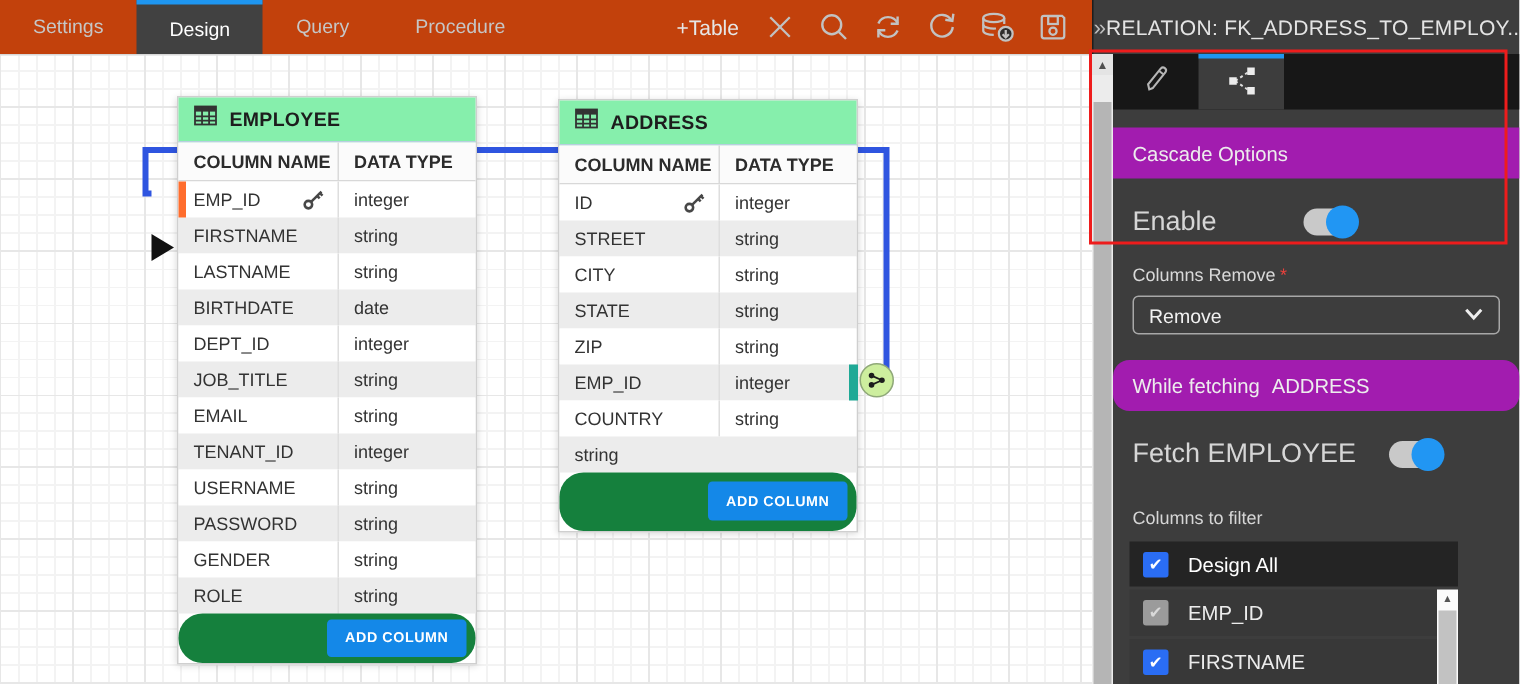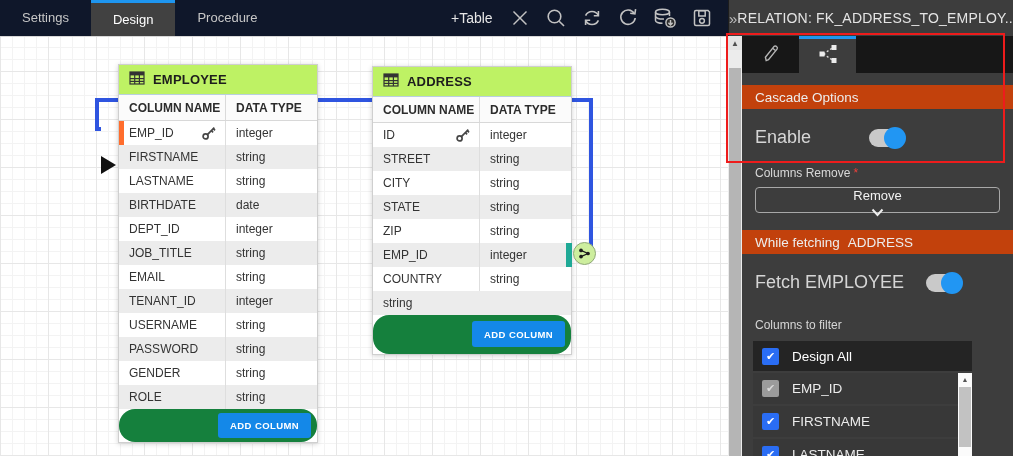--- a/index.html
+++ b/index.html
@@ -1,41 +1,41 @@
 <!DOCTYPE html>
 <html><head>
 <meta charset="utf-8">
 <style>
   * { margin:0; padding:0; box-sizing:border-box; }
   html,body { width:1013px; height:456px; overflow:hidden; background:#fff;
     font-family:"Liberation Sans", sans-serif; }
   .stage { position:relative; width:1013px; height:456px; overflow:hidden; }
 
   
-  .topbar { position:absolute; left:0; top:0; width:930px; height:36px; background:#0f172a; }
+  .topbar { position:absolute; left:0; top:0; width:930px; height:36px; background:#c2410c; }
   .tabs { display:flex; height:36px; }
   .tab { height:36px; line-height:36px; padding:0 22px; font-size:13px; color:#c6c6c6; cursor:pointer; }
   .tab.active { background:#414141; color:#fff; border-top:3px solid #1e96f0; line-height:33px; }
   .plus-table { position:absolute; left:451px; top:0; height:36px; line-height:36px; color:#e6e6e6; font-size:14px; }
   .tb-icons { position:absolute; left:508px; top:0; height:36px; display:flex; align-items:center; gap:12px; }
   .tb-icons svg { display:block; }
 
   
   .canvas { position:absolute; left:0; top:36px; width:728px; height:420px; background:#fff;
     background-image:
       repeating-linear-gradient(0deg,  #e7e7e7 0 1px, transparent 1px 48px),
       repeating-linear-gradient(90deg, #e7e7e7 0 1px, transparent 1px 48px),
       repeating-linear-gradient(0deg,  #f3f3f3 0 1px, transparent 1px 12px),
       repeating-linear-gradient(90deg, #f3f3f3 0 1px, transparent 1px 12px);
     border-top:1px solid #d8d8d8; }
   .relation-svg { position:absolute; left:0; top:0; z-index:1; }
 
   .table-card { position:absolute; width:200px; background:#fff; border:1px solid #cfcfcf;
     box-shadow:0 1px 5px rgba(0,0,0,.18); z-index:2; }
-  .tbl-header { height:30px; background:#bef264; display:flex; align-items:center; gap:8px;
+  .tbl-header { height:30px; background:#86efac; display:flex; align-items:center; gap:8px;
     padding:0 10px; border-bottom:1px solid #b9cfe0; }
   .tbl-name { font-size:13px; font-weight:bold; color:#1d1d1d; letter-spacing:.2px; }
   .tbl-colhead { display:grid; grid-template-columns:107px 91px; height:26px;
     background:#fbfbfb; border-bottom:1px solid #d8d8d8;text-align:right; }
   .tbl-colhead div { font-size:12px; font-weight:bold; color:#2c2c2c; padding-left:10px;
     display:flex; align-items:center; }
   .tbl-colhead div:first-child { border-right:1px solid #dadada; }
   .trow { display:grid; grid-template-columns:107px 91px; height:24px; position:relative; background:#fff; }
   .trow.alt { background:#ececec; }
   .trow .c1, .trow .c2 { font-size:12px; color:#333; padding-left:10px; display:flex; align-items:center; position:relative; }
@@ -64,34 +64,34 @@
   
   .panel-header { position:absolute; left:728px; top:0; width:285px; height:36px; background:#3d3d3d;
     display:flex; align-items:center; z-index:6; border-left:1px solid #1d1d1d; }
   .collapse-btn { width:26px; text-align:center; color:#bdbdbd; font-size:15px; cursor:pointer; }
   .panel-title { color:#e4e4e4; font-size:14px; letter-spacing:.2px; white-space:nowrap; }
 
   .panel { position:absolute; left:742px; top:36px; width:271px; height:420px; background:#3d3d3d; z-index:4; }
   .panel-tabs { height:37px; background:#171717; display:flex; }
   .ptab { width:57px; height:37px; display:flex; align-items:center; justify-content:center; cursor:pointer; }
   .ptab.active { background:#3d3d3d; border-top:3px solid #1e96f0; }
-  .sec-header { height:24px; background:#c2410c; display:flex; align-items:center; padding-left:13px;
+  .sec-header { height:34px; background:#a21caf; display:flex; align-items:center; padding-left:13px;
     color:#ededed; font-size:13.5px; }
   .sec-header .sec2 { margin-left:8px; }
   .sec-cascade { margin-top:12px; }
-  .sec-fetch { margin-top:17px; }
+  .sec-fetch { margin-top:17px;border-radius:11px; }
   .toggle-row { display:flex; align-items:center; padding:18px 13px 17px 13px; }
   .row-label { color:#d6d6d6; font-size:18px; }
   .toggle { position:relative; width:34px; height:18px; border-radius:9px; background:#c9c9c9; cursor:pointer; }
   .toggle .knob { position:absolute; right:-3px; top:-2px; width:22px; height:22px; border-radius:50%; background:#2196f3; }
   .tg-enable { margin-left:58px; } .tg-fetch { margin-left:22px; }
   .field-label { margin:1px 13px 7px 13px; color:#d9d9d9; font-size:12px; }
   .req { color:#e8413c; margin-left:3px; }
   .select { margin:0 13px; height:26px; border:1px solid #a8a8a8; border-radius:4px; display:flex;
-    align-items:center; justify-content:space-between; padding:0 10px; cursor:pointer;flex-direction:column; }
+    align-items:center; justify-content:space-between; padding:0 10px; cursor:pointer; }
   .select .sel-val { color:#f2f2f2; font-size:13px; }
   .cols-label { margin:8px 13px 9px 13px; color:#d6d6d6; font-size:12px; }
   .col-list { position:relative; margin:0 11px; width:219px; }
   .lrow { display:flex; align-items:center; gap:13px; padding-left:9px; height:31px; background:#383838;
     margin-top:2px; cursor:pointer; }
   .lrow.head { height:30px; background:#242424; margin-top:0; }
   .lrow .llabel { color:#ececec; font-size:13.5px; }
   .lrow.head .llabel { color:#fff; }
   .cbx { width:17px; height:17px; border-radius:2px; background:#2a6df4; color:#fff; font-size:11px;
     display:flex; align-items:center; justify-content:center; flex:0 0 auto; }
@@ -106,20 +106,21 @@
 </style>
 </head>
 <body>
 
 <div class="stage">
 
   <div class="topbar">
     <div class="tabs">
       <div class="tab">Settings</div>
       <div class="tab active">Design</div>
+      <div class="tab">Query</div>
       <div class="tab">Procedure</div>
     </div>
     <div class="plus-table">+Table</div>
     <div class="tb-icons">
       <span>
         <svg width="24" height="24" viewBox="0 0 24 24" fill="none" stroke="#c2c2c2" stroke-width="1.5">
           <line x1="5.5" y1="5.5" x2="18.5" y2="18.5"></line>
             <line x1="18.5" y1="5.5" x2="5.5" y2="18.5"></line>
         </svg>
       </span>

